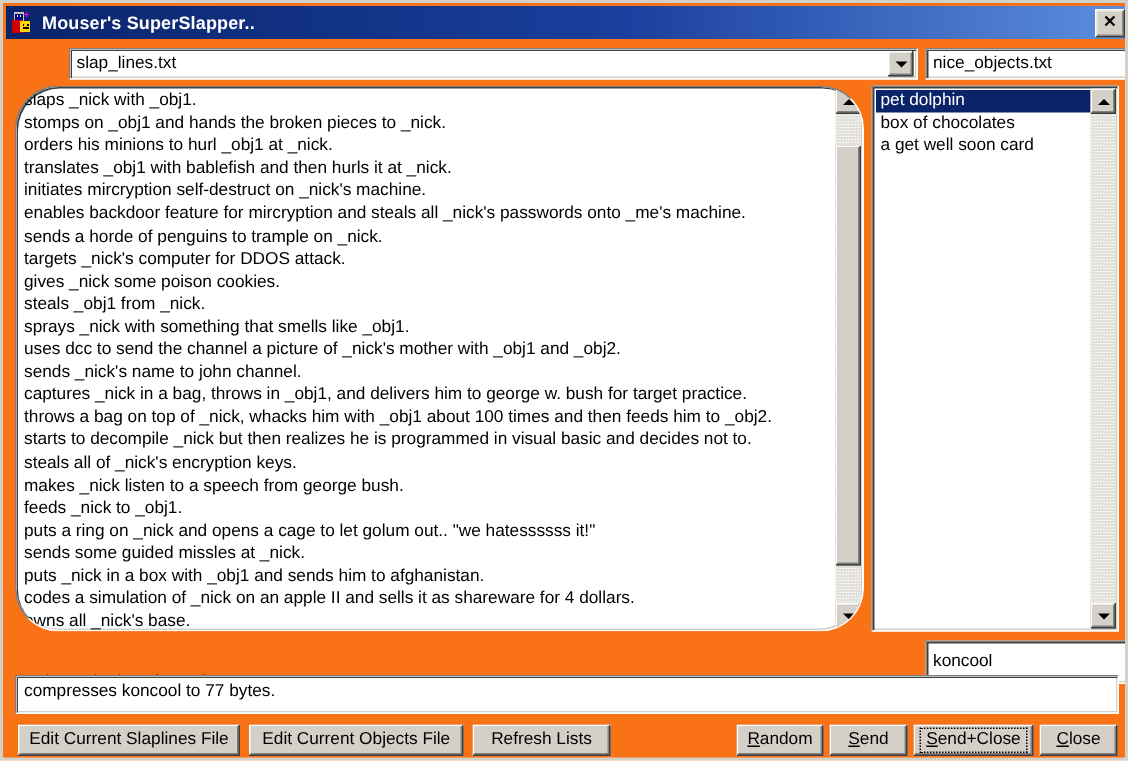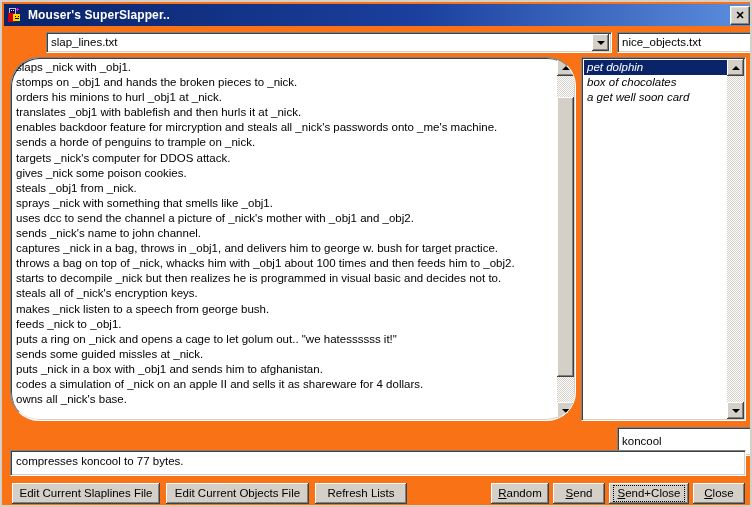--- a/index.html
+++ b/index.html
@@ -265,20 +265,21 @@
       <span class="arrow-down"></span>
     </span>
   </div>
 
   <div class="listbox sunken" style="left:8px; top:55px; width:566px; height:364px;border-radius:29px;">
     <div class="list-inner" id="slaplines-rows" style="width:545px; height:360px;">
         <div class="list-row">slaps _nick with _obj1.</div>
         <div class="list-row">stomps on _obj1 and hands the broken pieces to _nick.</div>
         <div class="list-row">orders his minions to hurl _obj1 at _nick.</div>
         <div class="list-row">translates _obj1 with bablefish and then hurls it at _nick.</div>
+        <div class="list-row">initiates mircryption self-destruct on _nick's machine.</div>
         <div class="list-row">enables backdoor feature for mircryption and steals all _nick's passwords onto _me's machine.</div>
         <div class="list-row">sends a horde of penguins to trample on _nick.</div>
         <div class="list-row">targets _nick's computer for DDOS attack.</div>
         <div class="list-row">gives _nick some poison cookies.</div>
         <div class="list-row">steals _obj1 from _nick.</div>
         <div class="list-row">sprays _nick with something that smells like _obj1.</div>
         <div class="list-row">uses dcc to send the channel a picture of _nick's mother with _obj1 and _obj2.</div>
         <div class="list-row">sends _nick's name to john channel.</div>
         <div class="list-row">captures _nick in a bag, throws in _obj1, and delivers him to george w. bush for target practice.</div>
         <div class="list-row">throws a bag on top of _nick, whacks him with _obj1 about 100 times and then feeds him to _obj2.</div>
@@ -297,21 +298,21 @@
       <div class="sb-btn" style="top:0;">
         <span class="arrow-up"></span>
       </div>
       <div class="sb-thumb" style="top:38px; height:280px;"></div>
       <div class="sb-btn" style="bottom:0;">
         <span class="arrow-down"></span>
       </div>
     </div>
   </div>
 
-  <div class="listbox sunken" style="left:579px; top:55px; width:165px; height:364px;font-style:italic;">
+  <div class="listbox sunken" style="left:579px; top:55px; width:165px; height:364px;">
     <div class="list-inner" id="objects-rows" style="width:144px; height:360px;">
         <div class="list-row selected">pet dolphin</div>
         <div class="list-row">box of chocolates</div>
         <div class="list-row">a get well soon card</div>
       </div>
     <div class="vscroll" style="right:1px; top:1px; bottom:1px; width:17px;">
       <div class="sb-btn" style="top:0;">
         <span class="arrow-up"></span>
       </div>
       <div class="sb-btn" style="bottom:0;">

